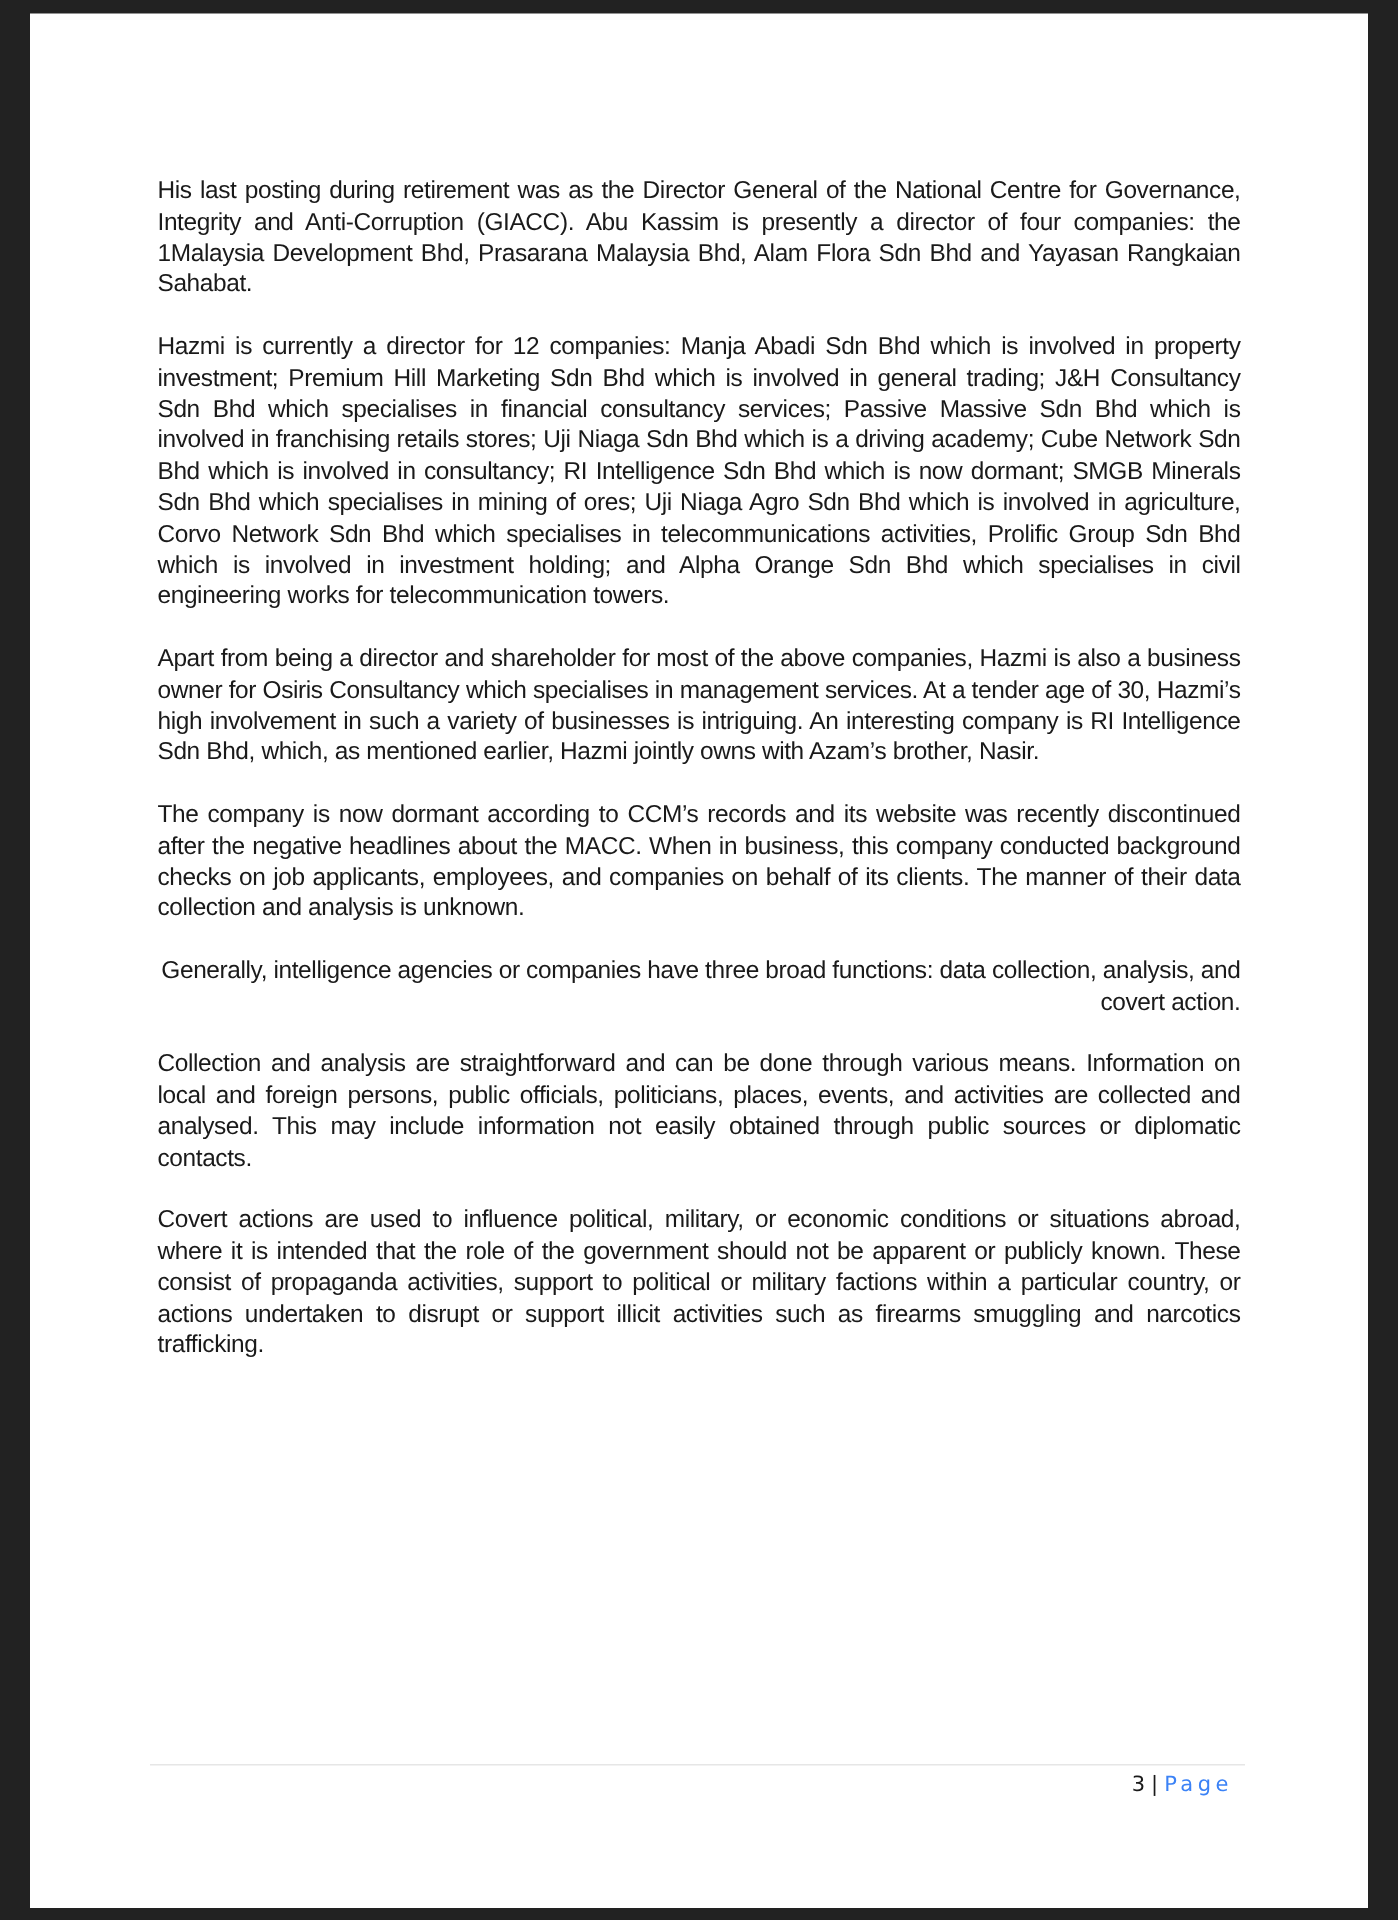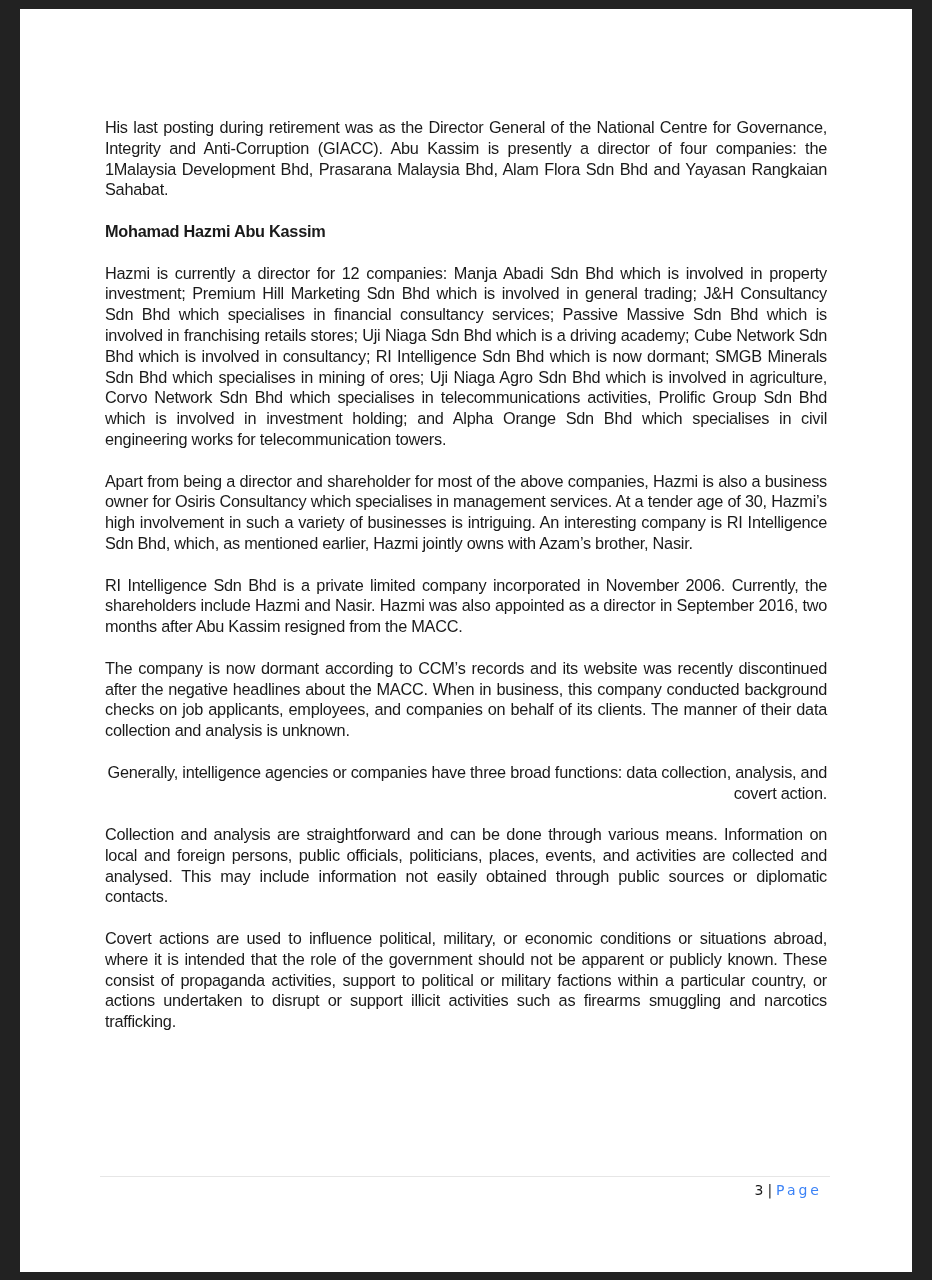--- a/index.html
+++ b/index.html
@@ -67,24 +67,22 @@
       color: #3b82f6;
       letter-spacing: 3px;
     }
   </style>
 </head>
 <body>
 
 <div class="page">
   <div class="content">
     <p>His last posting during retirement was as the Director General of the National Centre for Governance, Integrity and Anti-Corruption (GIACC). Abu Kassim is presently a director of four companies: the 1Malaysia Development Bhd, Prasarana Malaysia Bhd, Alam Flora Sdn Bhd and Yayasan Rangkaian Sahabat.</p>
-    <h2>Mohamad Hazmi Abu Kassim</h2>
     <p>Hazmi is currently a director for 12 companies: Manja Abadi Sdn Bhd which is involved in property investment; Premium Hill Marketing Sdn Bhd which is involved in general trading; J&amp;H Consultancy Sdn Bhd which specialises in financial consultancy services; Passive Massive Sdn Bhd which is involved in franchising retails stores; Uji Niaga Sdn Bhd which is a driving academy; Cube Network Sdn Bhd which is involved in consultancy; RI Intelligence Sdn Bhd which is now dormant; SMGB Minerals Sdn Bhd which specialises in mining of ores; Uji Niaga Agro Sdn Bhd which is involved in agriculture, Corvo Network Sdn Bhd which specialises in telecommunications activities, Prolific Group Sdn Bhd which is involved in investment holding; and Alpha Orange Sdn Bhd which specialises in civil engineering works for telecommunication towers.</p>
     <p>Apart from being a director and shareholder for most of the above companies, Hazmi is also a business owner for Osiris Consultancy which specialises in management services.  At a tender age of 30, Hazmi’s high involvement in such a variety of businesses is intriguing. An interesting company is RI Intelligence Sdn Bhd, which, as mentioned earlier, Hazmi jointly owns with Azam’s brother, Nasir.</p>
-    <p>RI Intelligence Sdn Bhd is a private limited company incorporated in November 2006. Currently, the shareholders include Hazmi and Nasir. Hazmi was also appointed as a director in September 2016, two months after Abu Kassim resigned from the MACC.</p>
     <p>The company is now dormant according to CCM’s records and its website was recently discontinued after the negative headlines about the MACC. When in business, this company conducted background checks on job applicants, employees, and companies on behalf of its clients. The manner of their data collection and analysis is unknown.</p>
     <p class="left">Generally, intelligence agencies or companies have three broad functions: data collection, analysis, and covert action.</p>
     <p>Collection and analysis are straightforward and can be done through various means. Information on local and foreign persons, public officials, politicians, places, events, and activities are collected and analysed. This may include information not easily obtained through public sources or diplomatic contacts.</p>
     <p>Covert actions are used to influence political, military, or economic conditions or situations abroad, where it is intended that the role of the government should not be apparent or publicly known. These consist of propaganda activities, support to political or military factions within a particular country, or actions undertaken to disrupt or support illicit activities such as firearms smuggling and narcotics trafficking.</p>
   </div>
 
   <div class="footer-rule"></div>
   <div class="footer">
     <span>3</span><span class="sep">|</span><span class="label">Page</span>
   </div>

